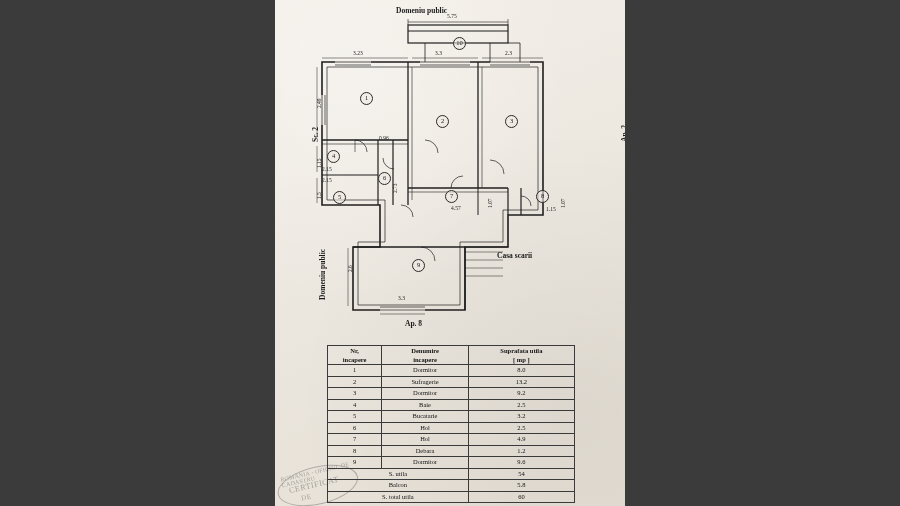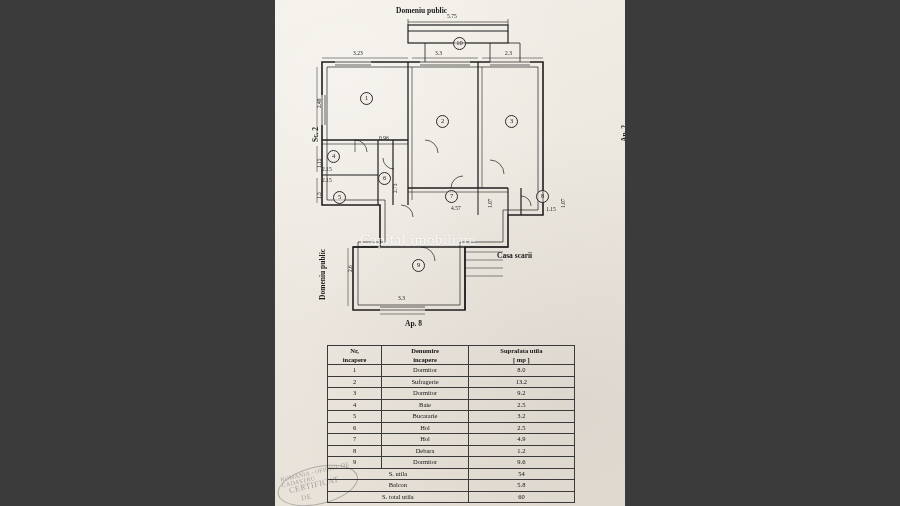--- a/index.html
+++ b/index.html
@@ -284,21 +284,20 @@
       <div class="circ" style="left:161px; top:115px;">2</div>
       <div class="circ" style="left:230px; top:115px;">3</div>
       <div class="circ" style="left:52px; top:150px;">4</div>
       <div class="circ" style="left:58px; top:191px;">5</div>
       <div class="circ" style="left:103px; top:172px;">6</div>
       <div class="circ" style="left:170px; top:190px;">7</div>
       <div class="circ" style="left:261px; top:190px;">8</div>
       <div class="circ" style="left:137px; top:259px;">9</div>
       <div class="circ" style="left:178px; top:37px;">10</div>
 
-      <div class="watermark">Capital imobiliare</div>
     </div>
 
     <div class="stamp">
       <div class="ring"></div>
       <div class="s1">ROMÂNIA - OFICIUL DE CADASTRU</div>
       <div class="s2">CERTIFICAT</div>
       <div class="s3">DE</div>
     </div>
 
     <div class="table-wrap">

